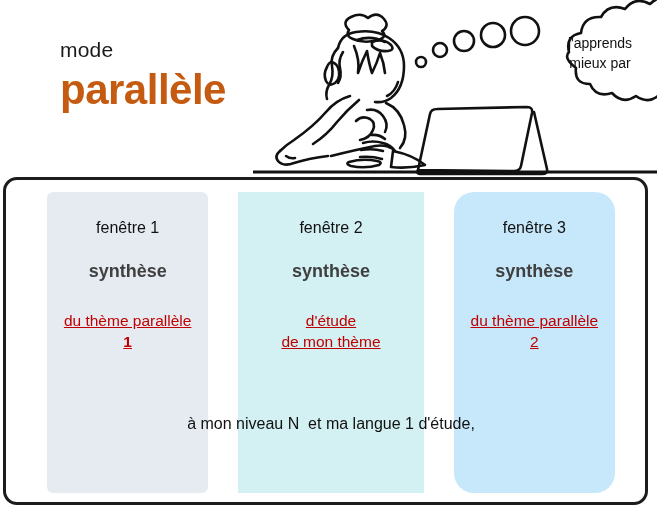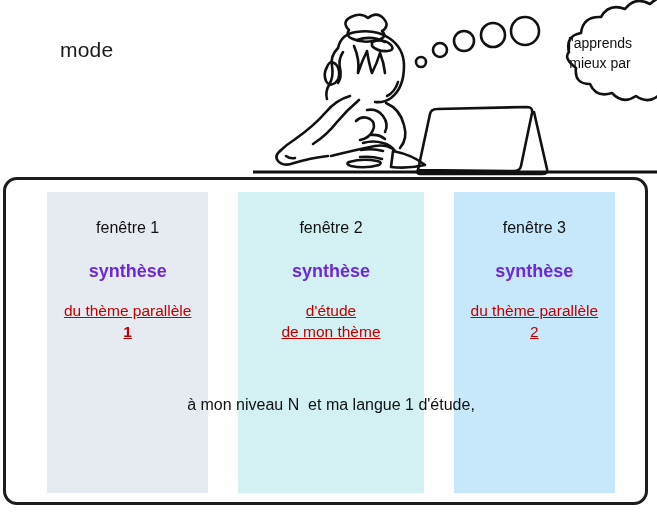--- a/index.html
+++ b/index.html
@@ -87,23 +87,23 @@
     width: 568px;
     height: 301px;
     display: flex;
     gap: 30px;
   }
 
   .window-col {
     flex: 1 1 0;
     position: relative;
   }
-  .window-col.col1 { background: #e6ebf2; }
+  .window-col.col1 { background: #e6ebf2; border-radius: 6px; }
   .window-col.col2 { background: #d3f0f2; padding-left: 24px; }
-  .window-col.col3 { background: #c7e8fb; }
+  .window-col.col3 { background: #c7e8fb; border-radius: 20px; }
 
   .col-inner {
     position: absolute;
     left: 0;
     top: 26px;
     width: 100%;
     text-align: center;
     padding: 0 2px;
     box-sizing: border-box;
   }
@@ -112,23 +112,23 @@
     font-size: 16px;
     color: #111111;
     line-height: 20px;
     margin-bottom: 22px;
     white-space: nowrap;
   }
 
   .col-synthese {
     font-size: 18px;
     font-weight: bold;
-    color: #6d28d9;
+    color: #404040;
     line-height: 22px;
-    margin-bottom: 18px;
+    margin-bottom: 28px;
     white-space: nowrap;
   }
 
   .col-desc {
     font-size: 15.5px;
     color: #c00000;
     line-height: 21px;
     text-decoration: underline;
   }
   .col-desc b {
@@ -142,28 +142,30 @@
     top: 390px;
     width: 568px;
     text-align: center;
     pointer-events: none;
   }
   .footer-line {
     font-size: 16px;
     color: #111111;
     line-height: 30px;
     white-space: pre;
+    margin-top: 19px;
   }
 </style>
 </head>
 <body>
 
 <div id="header">
 
   <div id="mode-label">mode</div>
+  <div id="mode-title" style="color: rgb(197, 90, 17);">parallèle</div>
 
   <div id="illustration">
     <svg width="452" height="178" viewBox="0 0 452 178" xmlns="http://www.w3.org/2000/svg" fill="none" stroke="#111111" stroke-width="2.6" stroke-linecap="round" stroke-linejoin="round">
 
       <path d="M96 30 q -8 -8 2 -13 q 10 -5 17 1 q 9 -7 16 1 q 6 7 -2 12 q 6 6 -4 9 q -14 4 -25 -1 q -8 -3 -4 -9 z"></path>
 
       <path d="M85 48 q 3 -14 18 -16 q 20 -3 33 6 q 15 10 15 28 q 0 22 -13 32 q -7 5 -16 4"></path>
 
       <path d="M85 48 q -8 8 -6 18 q 2 11 -3 19 q -4 7 -2 14"></path>
       <path d="M90 52 q -5 8 -3 16 q 2 9 -2 15"></path>

